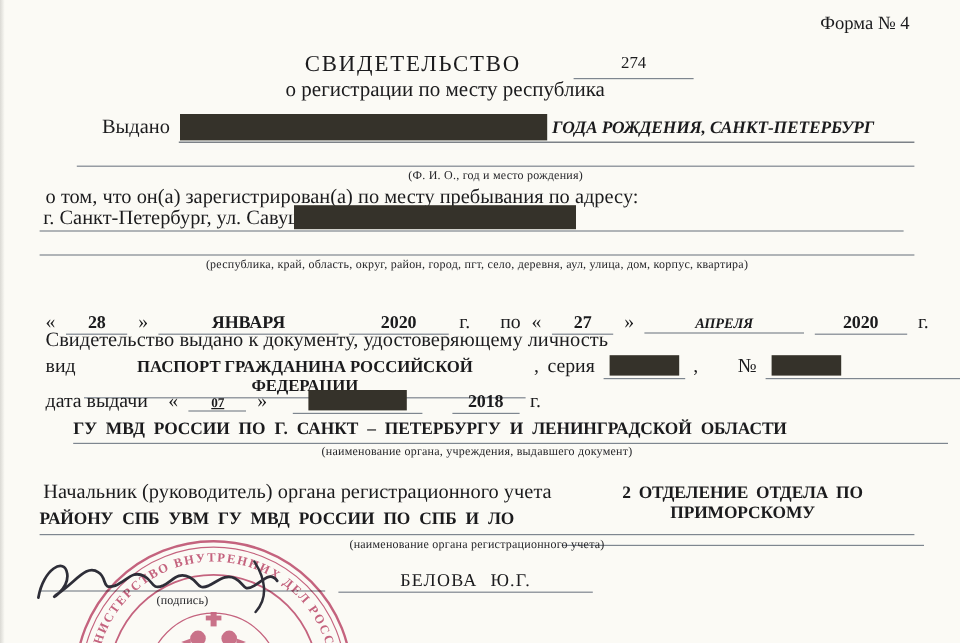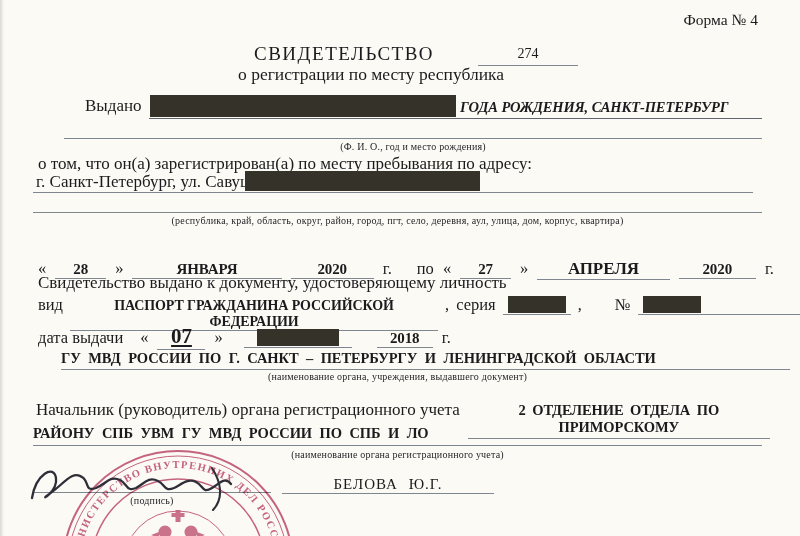--- a/index.html
+++ b/index.html
@@ -57,54 +57,54 @@
     <span class="quote">«</span>
     <span class="field bval" style="width:54px;font-size:15px;">28</span>
     <span class="quote">»</span>
     <span class="field bval" style="width:158px;font-size:15px;">ЯНВАРЯ</span>
     <span class="field bval" style="width:88px;font-size:15px;">2020</span>
     <span class="lbl">г.</span>
     <span class="lbl" style="margin-left:16px;">по</span>
     <span class="quote">«</span>
     <span class="field bval" style="width:54px;font-size:15px;margin-top:24px;">27</span>
     <span class="quote">»</span>
-    <span class="field bval" style="width:140px;font-size:17px;">АПРЕЛЯ</span>
+    <span class="field bval" style="width:140px;font-size:12px;font-style:italic;">АПРЕЛЯ</span>
     <span class="field bval" style="width:82px;font-size:15px;">2020</span>
     <span class="lbl">г.</span>
   </div>
 
   <div class="abs" style="left:38px;top:273px;font-size:17px;">Свидетельство выдано к документу, удостоверяющему личность</div>
 
   <div class="flexrow" style="left:38px;top:295px;gap:7px;">
     <span class="lbl">вид</span>
     <span class="field bval" style="width:368px;font-size:14px;">ПАСПОРТ ГРАЖДАНИНА РОССИЙСКОЙ ФЕДЕРАЦИИ</span>
     <span class="lbl">,</span>
     <span class="lbl">серия</span>
     <span class="field" style="width:68px;"><span class="redact" style="width:58px;height:17px;vertical-align:-3px;"></span></span>
     <span class="lbl">,</span>
     <span class="lbl" style="margin-left:26px;">№</span>
     <span class="field" style="width:162px;text-align:left;"><span class="redact" style="width:58px;height:17px;vertical-align:-3px;margin-left:5px;"></span></span>
   </div>
 
   <div class="flexrow" style="left:38px;top:324px;gap:9px;">
     <span class="lbl">дата выдачи</span>
     <span class="quote" style="margin-left:8px;">«</span>
-    <span class="field bval" style="width:48px;font-size:21px;text-decoration:underline;">07</span>
+    <span class="field bval" style="width:48px;font-size:11px;text-decoration:underline;">07</span>
     <span class="quote">»</span>
     <span class="field" style="width:108px;margin-left:12px;"><span class="redact" style="width:82px;height:17px;vertical-align:-3px;"></span></span>
     <span class="field bval" style="width:56px;font-size:15px;margin-left:16px;">2018</span>
     <span class="lbl">г.</span>
   </div>
 
   <div class="abs bval" style="left:33px;top:350px;width:729px;font-size:14.5px;word-spacing:4px;border-bottom:1px solid var(--line);padding-bottom:2px;margin-left:28px;">ГУ МВД РОССИИ ПО Г. САНКТ – ПЕТЕРБУРГУ И ЛЕНИНГРАДСКОЙ ОБЛАСТИ</div>
   <div class="caption" style="left:33px;top:371px;width:729px;">(наименование органа, учреждения, выдавшего документ)</div>
 
   <div class="flexrow" style="left:36px;top:400px;right:30px;gap:8px;">
     <span style="font-size:17px;white-space:nowrap;">Начальник (руководитель) органа регистрационного учета</span>
-    <span class="field bval" style="flex:1;font-size:14.5px;word-spacing:3px;padding-bottom:2px;">2 ОТДЕЛЕНИЕ ОТДЕЛА ПО ПРИМОРСКОМУ</span>
+    <span class="field bval" style="flex:1;font-size:14.5px;word-spacing:3px;padding-bottom:17px;">2 ОТДЕЛЕНИЕ ОТДЕЛА ПО ПРИМОРСКОМУ</span>
   </div>
   <div class="abs bval" style="left:33px;top:425px;width:729px;font-size:14.5px;word-spacing:4px;border-bottom:1px solid var(--line);padding-bottom:3px;">РАЙОНУ СПБ УВМ ГУ МВД РОССИИ ПО СПБ И ЛО</div>
   <div class="caption" style="left:33px;top:449px;width:729px;">(наименование органа регистрационного учета)</div>
 
   <div class="rule" style="left:33px;top:492px;width:238px;"></div>
   <div class="caption" style="left:33px;top:495px;width:238px;">(подпись)</div>
 
   <div class="abs" style="left:282px;top:476px;width:212px;text-align:center;font-size:15px;letter-spacing:1px;word-spacing:6px;">БЕЛОВА Ю.Г.</div>
   <div class="rule" style="left:282px;top:493px;width:212px;"></div>
 

